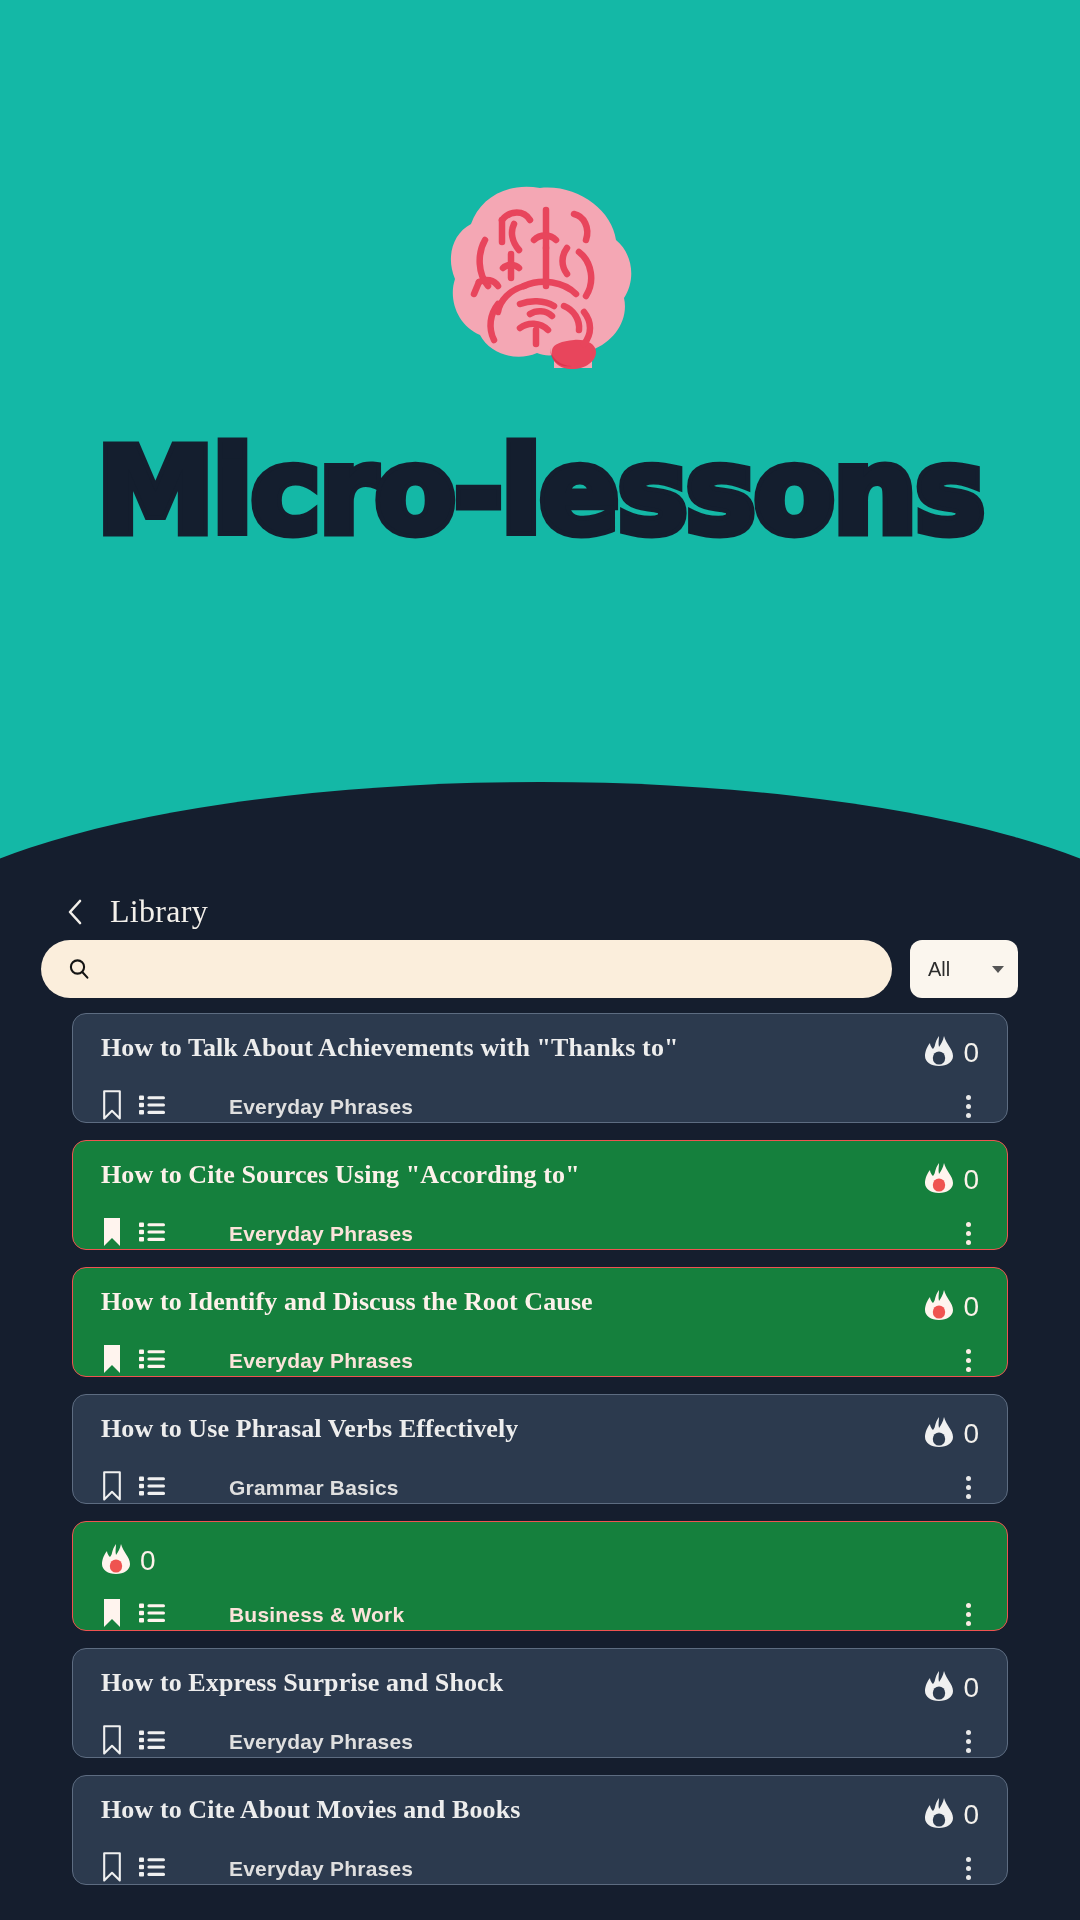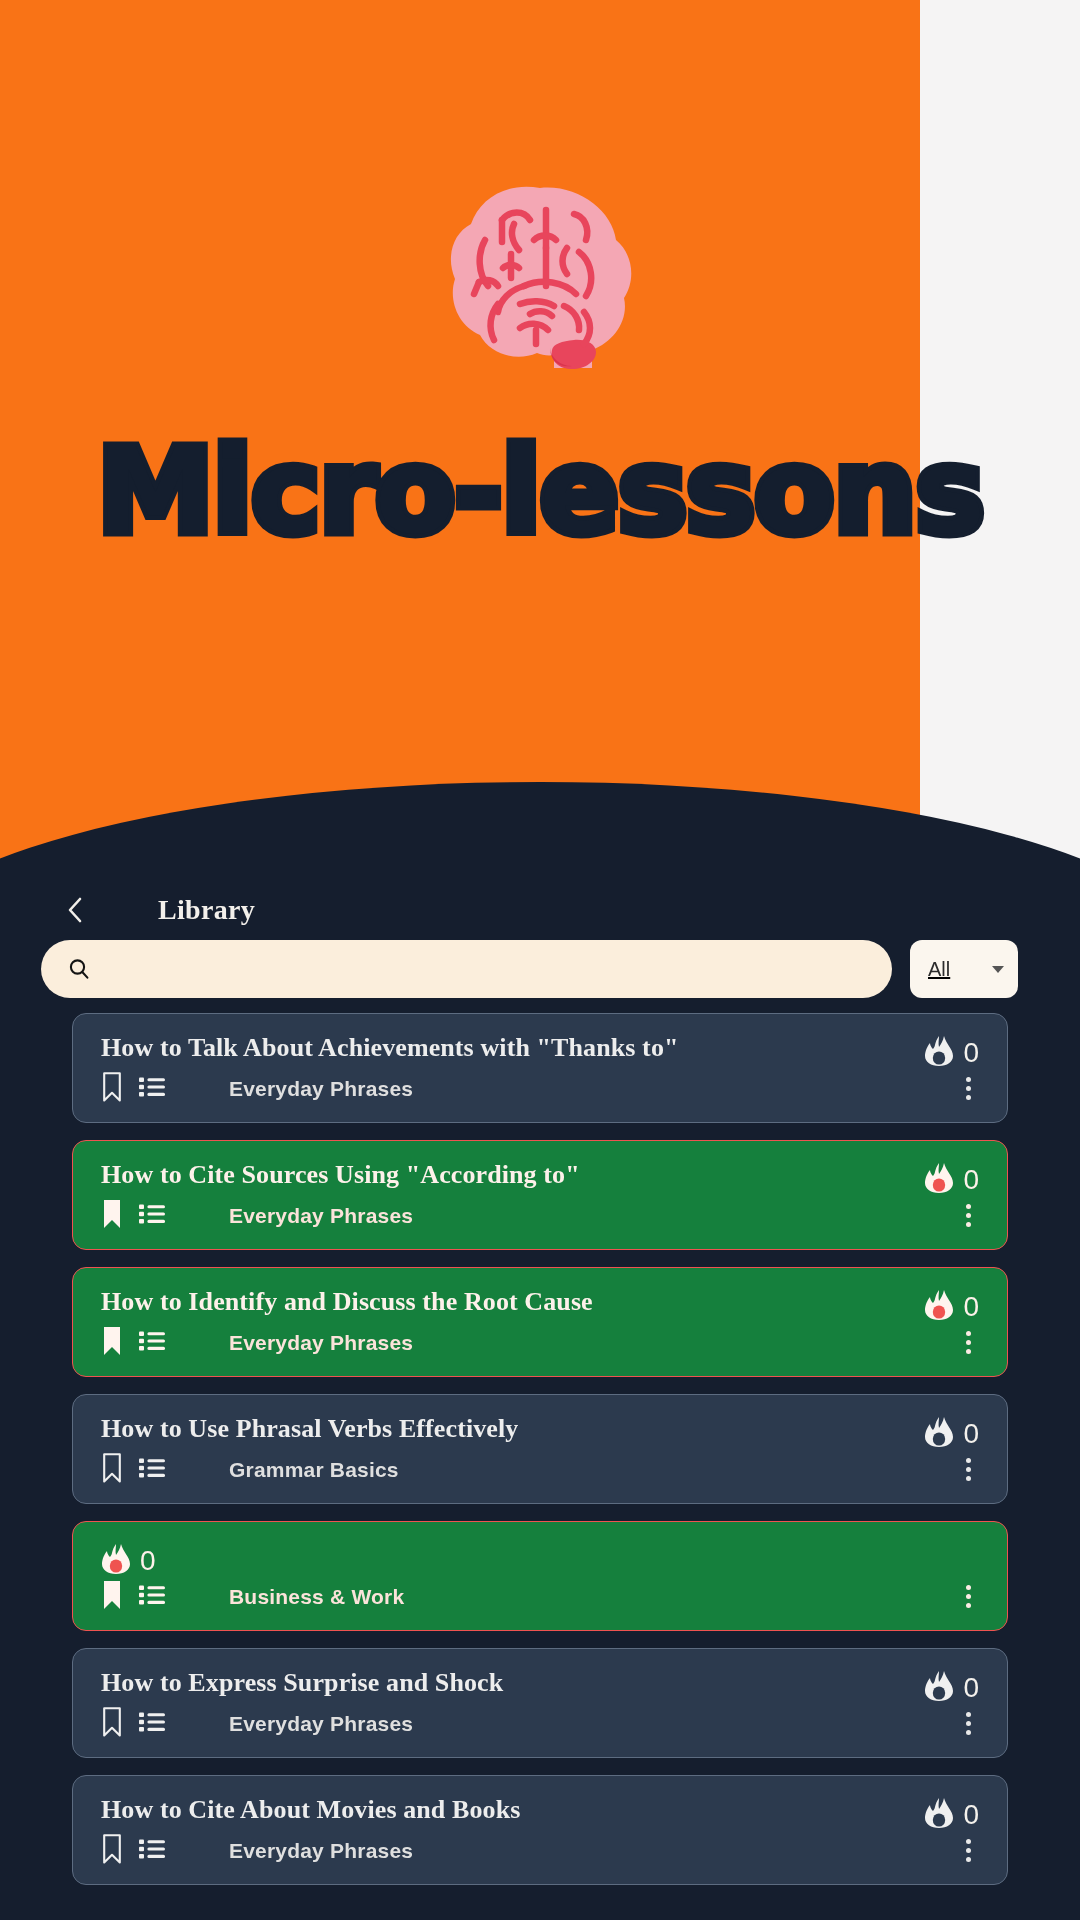--- a/index.html
+++ b/index.html
@@ -14,22 +14,22 @@
   #app {
     position:relative;
     width:1080px; height:1920px;
     background:#F5F4F4;
     overflow:hidden;
   }
 
   
   .hero {
     position:absolute; top:0; left:0;
-    width:920px; height:870px;
-    background:#f97316;
+    width:1080px; height:870px;
+    background:#14b8a6;
     z-index:1;
   }
 
   .brain-wrap {
     position:absolute;
     top:182px; left:0; width:1080px;
     display:flex; justify-content:center;
   }
 
   .hero-title {
@@ -80,36 +80,34 @@
     z-index:5;
   }
   .back-chevron {
     width:26px; height:34px;
     display:flex; align-items:center; justify-content:center;
     color:#F2EFEA;
     cursor:pointer;
   }
   .page-title {
     font-family:"Liberation Serif", serif;
-    font-weight:bold;
-    font-size:28px;
+    font-weight:normal;
+    font-size:32px;
     color:#F3F0EB;
     letter-spacing:0.3px;
-    margin-left:48px;
   }
 
   
   .search-row {
     position:absolute;
     top:940px; left:0; width:1080px;
     display:flex; align-items:center;
     gap:18px;
     padding:0 62px 0 41px;
     z-index:5;
-    text-decoration:underline;
   }
   .search-box {
     flex:1;
     height:58px;
     background:#FBEEDC;
     border-radius:30px;
     display:flex; align-items:center;
     gap:14px;
     padding:0 26px;
     cursor:text;
@@ -149,20 +147,21 @@
     z-index:5;
   }
 
   .lesson-card {
     position:relative;
     height:110px;
     border-radius:14px;
     padding:20px 28px 18px 28px;
     display:flex; flex-direction:column; justify-content:space-between;
     cursor:pointer;
+    gap:18px;
   }
   .lesson-card.dark {
     background:#2C3A4E;
     border:1.5px solid #5d6c81;
   }
   .lesson-card.red {
     background:#15803d;
     border:1.5px solid #EF5350;
   }
 

